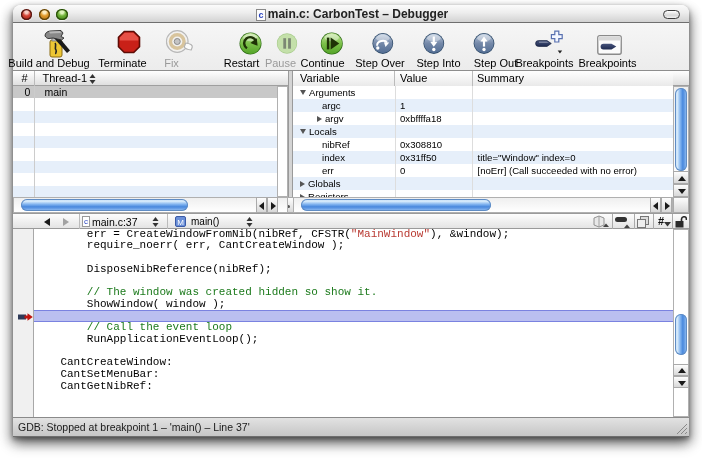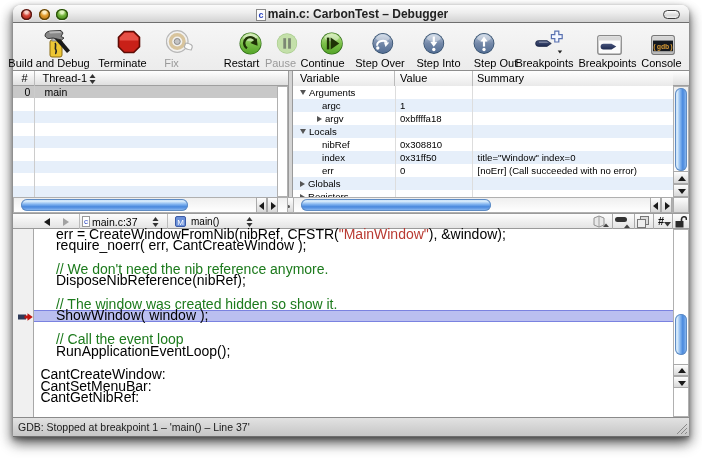--- a/index.html
+++ b/index.html
@@ -54,21 +54,21 @@
   background:linear-gradient(90deg,#b4d2f2 0%,#dceefc 18%,#7fb2ef 45%,#4888dd 65%,#74a8ea 85%,#a8ccf4 100%);
   box-shadow:inset 0 0 0 1px #5f8cc4;}
 .arrbtn{font-size:8px;color:#333;text-align:center;background:linear-gradient(180deg,#fdfdfd,#d8d8d8);
   border:1px solid #aaa;}
 .tl{width:0;height:0;border-top:4px solid transparent;border-bottom:4px solid transparent;border-right:5.5px solid #1a1a1a;}
 .tr{width:0;height:0;border-top:4px solid transparent;border-bottom:4px solid transparent;border-left:5.5px solid #1a1a1a;}
 .tu{width:0;height:0;border-left:4px solid transparent;border-right:4px solid transparent;border-bottom:5.5px solid #1a1a1a;}
 .td{width:0;height:0;border-left:4px solid transparent;border-right:4px solid transparent;border-top:5.5px solid #1a1a1a;}
 
 .code span{position:static;}
-.code{font-family:Liberation Sans, sans-serif;font-size:14px;line-height:11.7px;white-space:pre;color:#000;}
+.code{font-family:Liberation Mono, monospace;font-size:11px;line-height:11.7px;white-space:pre;color:#000;margin-left:20px;}
 .cg{color:#1c7a1c;}
 .cr{color:#b93a32;}
 .statusbar{left:0;top:412px;width:676px;height:20px;border-top:1px solid #8a8a8a;border-bottom:1px solid #6e6e6e;
   background:linear-gradient(180deg,#e2e2e2,#c6c6c6);font-size:10.5px;color:#1a1a1a;line-height:19px;}
 </style>
 </head>
 <body>
 <div class="win">
 
   <div class="titlebar pinstripe"></div>
@@ -179,30 +179,20 @@
     <div class="lbl">Breakpoints</div>
   </div>
   <div class="titem" style="left:562.5px;top:19px;width:64px;">
     <svg width="25" height="20" viewBox="0 0 25 20" style="transform:translateX(calc(-50% + 1.5px));top:11px;">
       <rect x="0.7" y="0.7" width="23.6" height="18.6" rx="2" fill="url(#gbtn)" stroke="#8a8a8a" stroke-width="1.2"></rect>
       <rect x="2" y="2" width="21" height="16" fill="#fbfbfb"></rect>
       <rect x="2" y="2" width="21" height="3.5" fill="#d8d8d8"></rect>
       <path d="M6.5 8.7 L14.5 8.7 L19.3 11.6 L14.5 14.5 L6.5 14.5 A2.9 2.9 0 0 1 6.5 8.7 Z" fill="url(#gnavy)"></path>
     </svg>
     <div class="lbl">Breakpoints</div>
-  </div>
-  <div class="titem" style="left:624.5px;top:19px;width:48px;">
-    <svg width="24" height="20" viewBox="0 0 24 20" style="transform:translateX(calc(-50% + 1px));top:11px;">
-      <rect x="0.7" y="0.7" width="22.6" height="18.6" rx="2" fill="url(#gbtn)" stroke="#777" stroke-width="1.2"></rect>
-      <rect x="2" y="2" width="20" height="3.2" fill="#d4d4d4"></rect>
-      <rect x="2" y="5.5" width="20" height="11" fill="#14181e"></rect>
-      <rect x="2" y="16.5" width="20" height="1.8" fill="#b8b8b8"></rect>
-      <text x="12" y="13.8" font-family="Liberation Mono,monospace" font-size="7" font-weight="bold" fill="#d89a34" text-anchor="middle">(gdb)</text>
-    </svg>
-    <div class="lbl">Console</div>
   </div>
   <svg width="0" height="0" style="position:absolute">
     <defs>
       <linearGradient id="ggrn1" x1="0" y1="0" x2="0" y2="1">
         <stop offset="0" stop-color="#c2e49a"></stop>
           <stop offset="0.5" stop-color="#7cc04a"></stop>
           <stop offset="1" stop-color="#54a428"></stop>
       </linearGradient>
       <linearGradient id="ggrn2" x1="0" y1="0" x2="0" y2="1">
         <stop offset="0" stop-color="#b2dc8e"></stop>
@@ -375,21 +365,20 @@
 
     <div style="position:absolute;left:21px;top:81.9px;width:639px;height:11.7px;background:#babff0;border-top:1px solid #7a82e0;border-bottom:1px solid #7a82e0;"></div>
 
     <svg style="position:absolute;left:4.5px;top:84.5px;" width="15" height="8" viewBox="0 0 15 8">
       <rect x="0" y="1.5" width="8" height="5" fill="#2e3a58"></rect>
       <path d="M6.5 2.4 L9.5 2.4 L9.5 0.2 L14.8 4 L9.5 7.8 L9.5 5.6 L6.5 5.6 Z" fill="#c01510"></path>
     </svg>
     <div class="code" style="position:absolute;left:27.4px;top:0;"><span>    err = CreateWindowFromNib(nibRef, CFSTR(<span class="cr">"MainWindow"</span>), &amp;window);
     require_noerr( err, CantCreateWindow );
 
-<span class="cg">    // We don't need the nib reference anymore.</span>
     DisposeNibReference(nibRef);
 
 <span class="cg">    // The window was created hidden so show it.</span>
     ShowWindow( window );
 
 <span class="cg">    // Call the event loop</span>
     RunApplicationEventLoop();
 
 CantCreateWindow:
 CantSetMenuBar:

